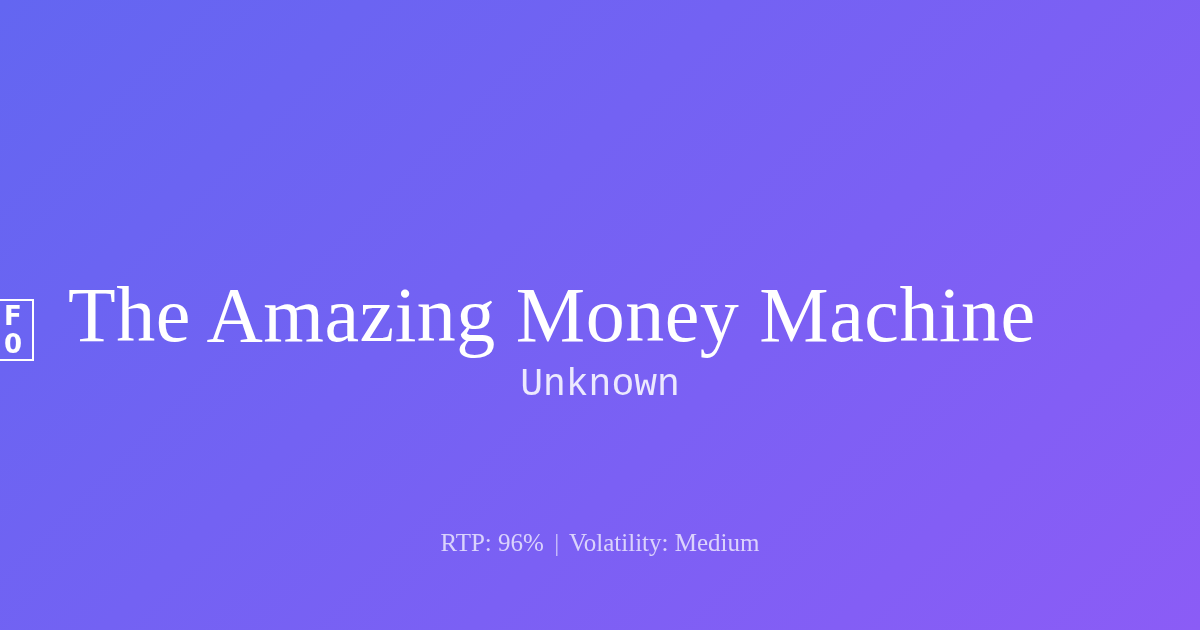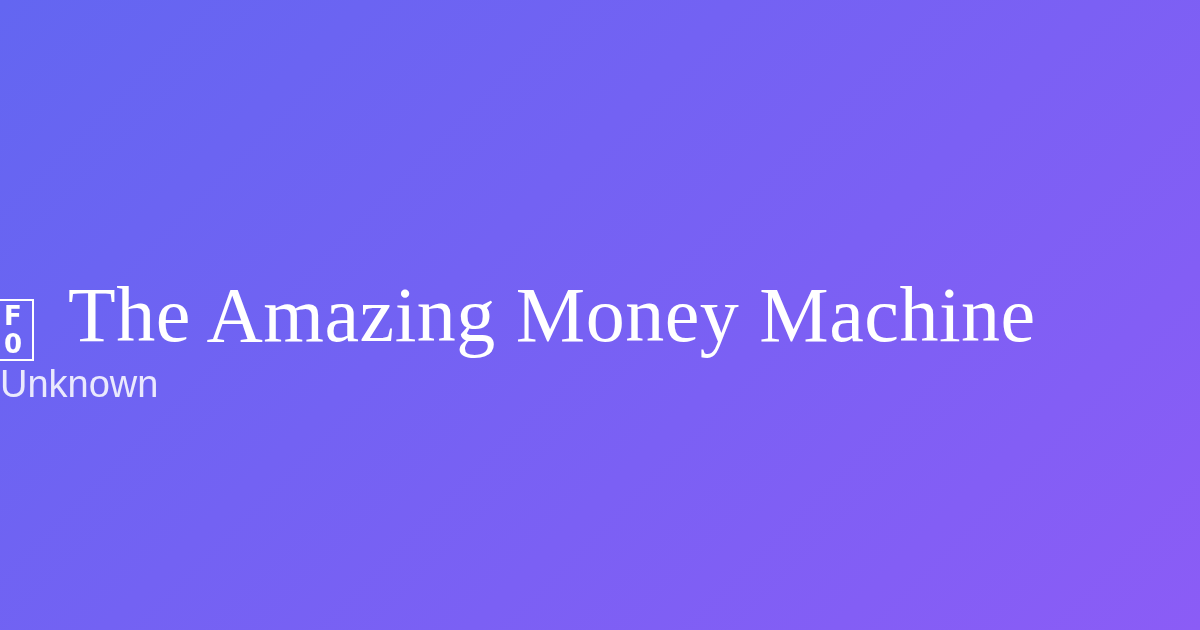--- a/index.html
+++ b/index.html
@@ -83,22 +83,22 @@
     margin-left: 34px;
     white-space: nowrap;
   }
 
   
   .game-subtitle {
     position: absolute;
     top: 362px;
     left: 0;
     width: 1200px;
-    text-align: left;
-    font-family: Liberation Sans, sans-serif;
+    text-align: center;
+    font-family: Liberation Mono, monospace;
     font-weight: 400;
     font-size: 38px;
     line-height: 1.2;
     color: rgba(255, 255, 255, 0.86);
     white-space: nowrap;
   }
 
   
   .game-stats {
     position: absolute;
@@ -131,14 +131,21 @@
         <span class="tofu-row">0</span>
       </span>
     </span>
 
     <h1 class="game-title">The Amazing Money Machine</h1>
 
   </div>
 
   <div class="game-subtitle">Unknown</div>
 
+  <div class="game-stats">
+    <span>RTP:</span>
+    <span>96%</span>
+    <span class="stat-sep">|</span>
+    <span>Volatility:</span>
+    <span>Medium</span>
+  </div>
 
 </div>
 
 </body></html>

